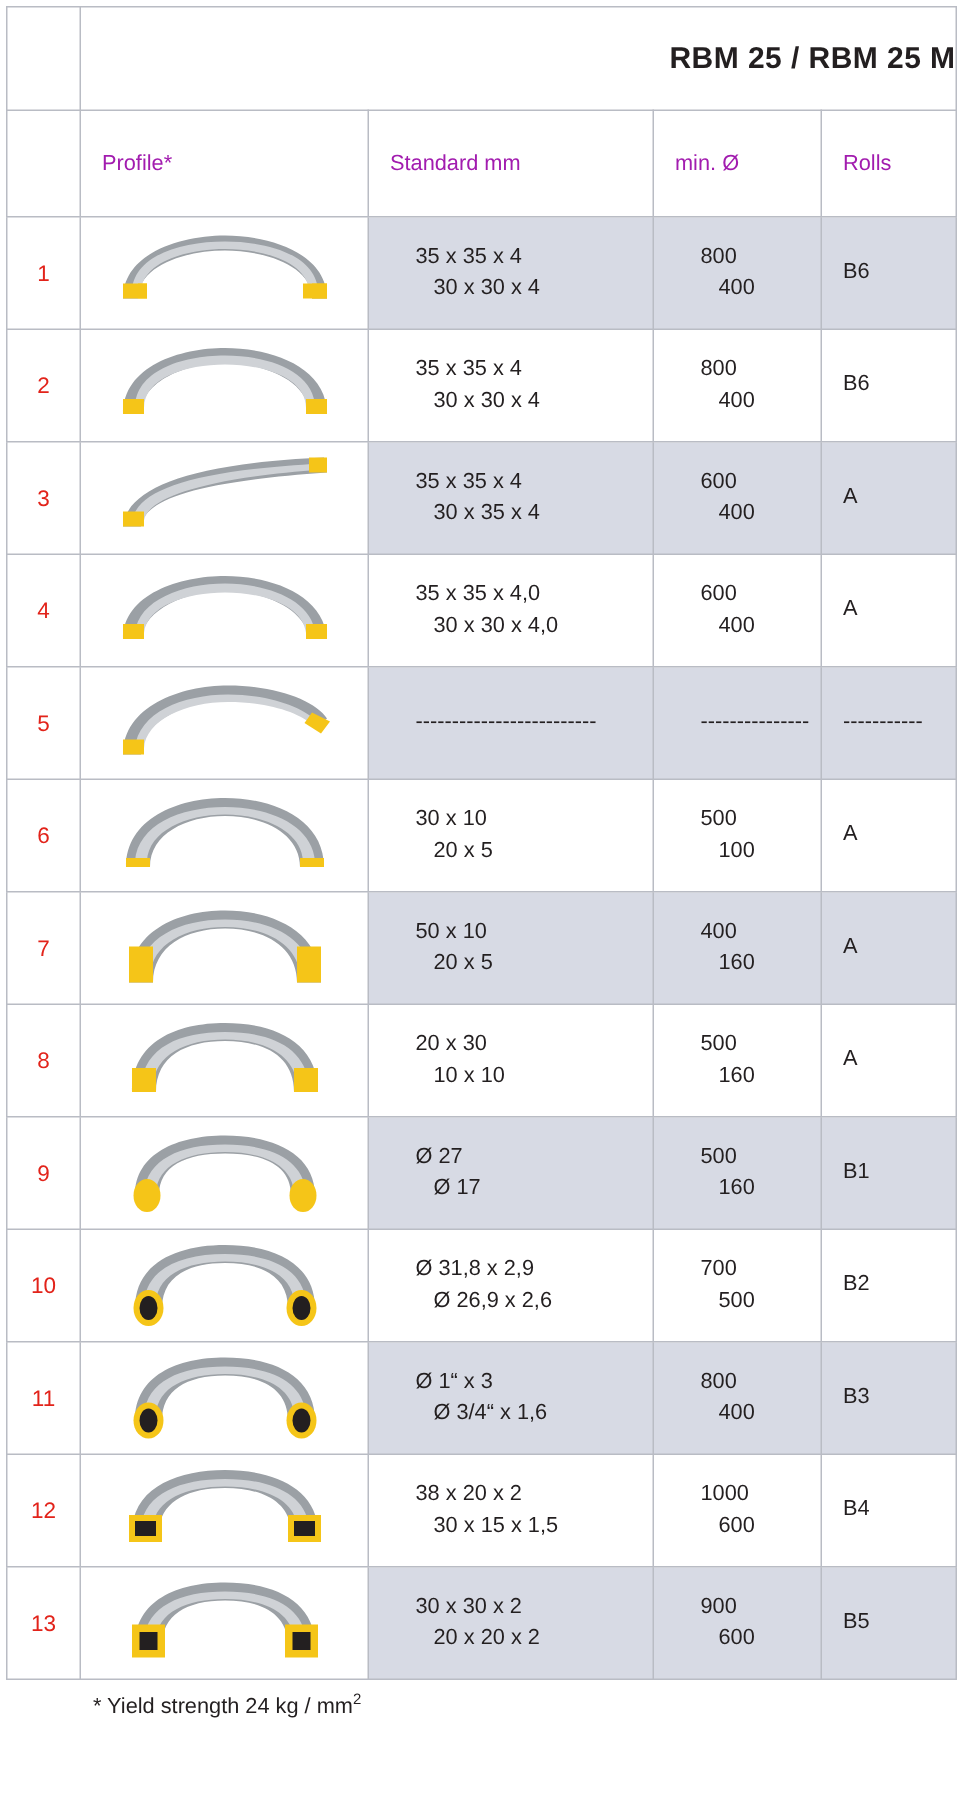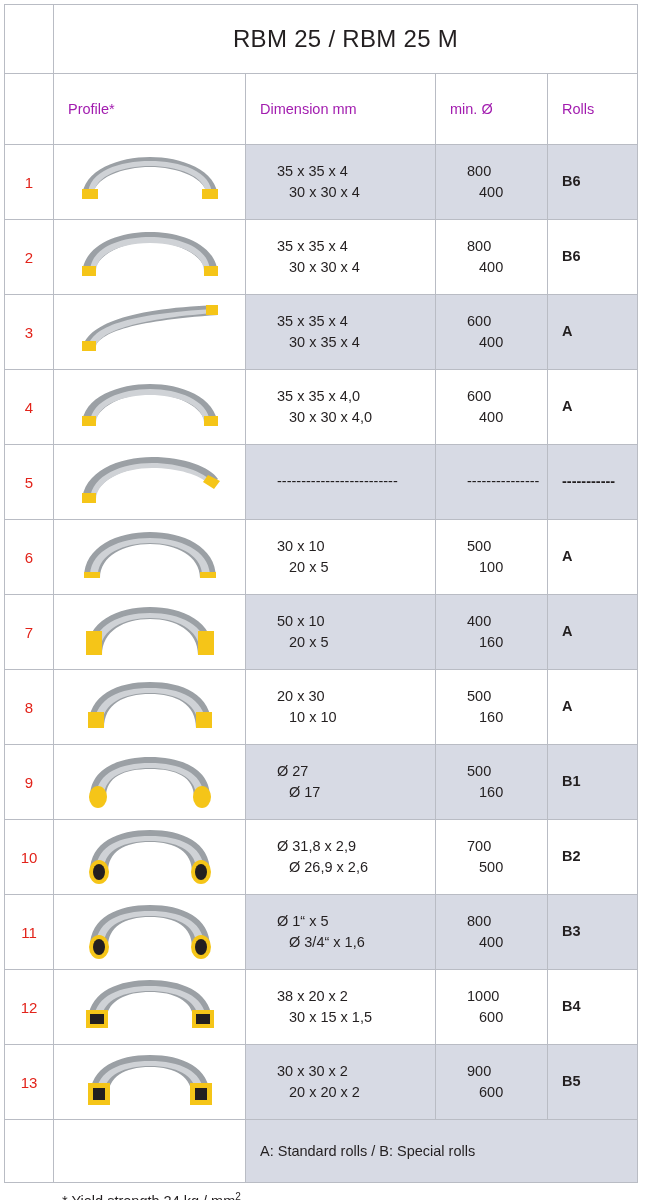--- a/index.html
+++ b/index.html
@@ -34,23 +34,23 @@
   
   col.c-no    { width: 49px; }
   col.c-prof  { width: 192px; }
   col.c-dim   { width: 190px; }
   col.c-dia   { width: 112px; }
   col.c-rolls { width: 90px; }
 
   
   .title-cell {
     height: 68px;
-    text-align: center;
-    font-size: 24px;
-    font-weight: normal;
+    text-align: right;
+    font-size: 20px;
+    font-weight: bold;
     letter-spacing: 0.3px;
   }
   .blank-head {
     height: 68px;
   }
   .subhead-cell {
     height: 70px;
     font-size: 14.5px;
     padding-left: 14px !important;
     color: #a21caf;
@@ -65,21 +65,21 @@
     text-align: center;
     vertical-align: middle;
   }
   .dim-cell, .dia-cell, .rolls-cell {
     font-size: 14.5px;
     line-height: 1.45;
     padding-left: 14px !important;
   }
   .dim-cell .l2, .dia-cell .l2 { display: block; margin-left: 29px; }
   .dim-cell .l1, .dia-cell .l1 { display: block; margin-left: 17px; }
-  .rolls-cell { vertical-align: middle; font-weight: bold; }
+  .rolls-cell { vertical-align: middle; }
 
   .profile-cell {
     text-align: center;
     padding: 0 !important;
   }
   .profile-wrap {
     width: 100%;
     height: 74px;
     display: block;
   }
@@ -115,21 +115,21 @@
     <tbody>
 
       <tr>
         <td class="blank-head"></td>
         <td class="title-cell" colspan="4">RBM 25 / RBM 25 M</td>
       </tr>
 
       <tr>
         <td class="subhead-cell"></td>
         <td class="subhead-cell">Profile*</td>
-        <td class="subhead-cell">Dimension mm</td>
+        <td class="subhead-cell">Standard mm</td>
         <td class="subhead-cell">min. Ø</td>
         <td class="subhead-cell">Rolls</td>
       </tr>
 
       <tr class="data-row">
         <td class="num-cell">1</td>
         <td class="profile-cell">
           <span class="profile-wrap">
             <svg width="180" height="74" viewBox="0 0 180 74">
               <path d="M22 54 C22 24 60 12 90 12 C120 12 158 24 158 54 L148 54 C148 32 116 22 90 22 C64 22 32 32 32 54 Z" fill="#9ba0a5"></path>
@@ -367,21 +367,21 @@
               <path d="M30 52 C30 22 58 10 90 10 C122 10 150 22 150 52 L132 52 C132 32 116 22 90 22 C64 22 48 32 48 52 Z" fill="#9ba0a5"></path>
               <path d="M36 48 C38 26 60 16 90 16 C120 16 142 26 144 48 L136 48 C135 30 116 21 90 21 C64 21 45 30 44 48 Z" fill="#cfd2d6"></path>
               <ellipse cx="39" cy="52" rx="10" ry="12" fill="#f5c518"></ellipse>
               <ellipse cx="39" cy="52" rx="6" ry="8" fill="#231f20"></ellipse>
               <ellipse cx="141" cy="52" rx="10" ry="12" fill="#f5c518"></ellipse>
               <ellipse cx="141" cy="52" rx="6" ry="8" fill="#231f20"></ellipse>
             </svg>
           </span>
         </td>
         <td class="dim-cell shaded">
-          <span class="l1">Ø 1“ x 5</span>
+          <span class="l1">Ø 1“ x 3</span>
           <span class="l2">Ø 3/4“ x 1,6</span>
         </td>
         <td class="dia-cell shaded">
           <span class="l1">800</span>
           <span class="l2">400</span>
         </td>
         <td class="rolls-cell shaded">B3</td>
       </tr>
 
       <tr class="data-row">
@@ -427,22 +427,17 @@
           <span class="l1">30 x 30 x 2</span>
           <span class="l2">20 x 20 x 2</span>
         </td>
         <td class="dia-cell shaded">
           <span class="l1">900</span>
           <span class="l2">600</span>
         </td>
         <td class="rolls-cell shaded">B5</td>
       </tr>
 
-      <tr>
-        <td class="empty-cell"></td>
-        <td class="empty-cell"></td>
-        <td class="footer-note-cell" colspan="3">A: Standard rolls / B: Special rolls</td>
-      </tr>
     </tbody>
   </table>
 
   <div class="yield-note"><span>* Yield strength 24 kg / mm</span><sup>2</sup></div>
 </div>
 
 </body></html>

